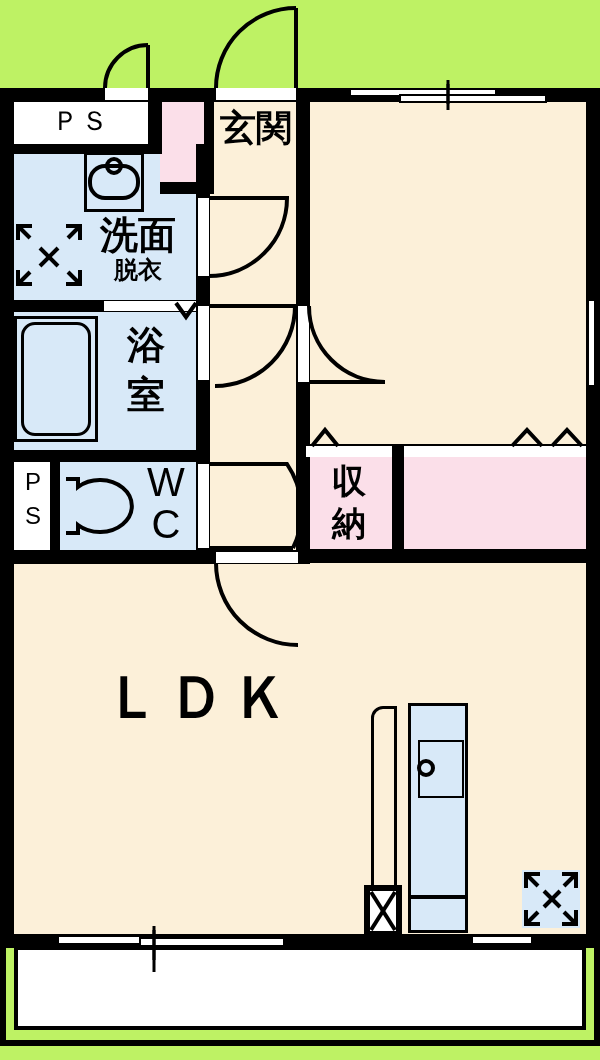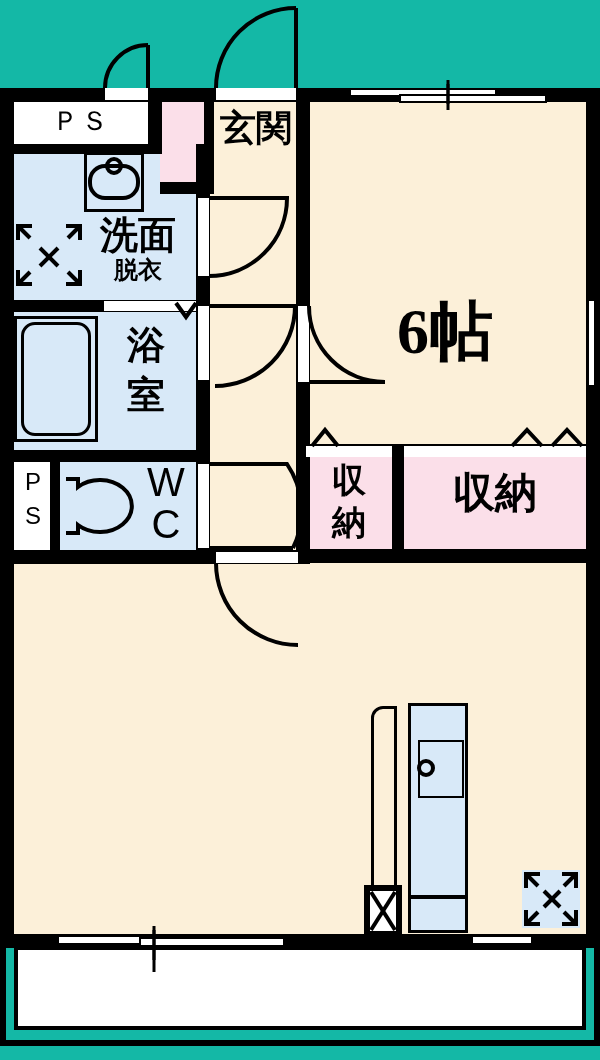--- a/index.html
+++ b/index.html
@@ -7,21 +7,21 @@
     padding: 0;
     background: #ffffff;
   }
   body {
     font-family: "DejaVu Sans", "Liberation Sans", sans-serif;
   }
   #plan {
     position: relative;
     width: 600px;
     height: 1060px;
-    background: #14b8a6;
+    background: #bef264;
     overflow: hidden;
   }
   .abs { position: absolute; }
 
   
   .fill-room   { background: #fcf0d9; }
   .fill-wet    { background: #d8e9f8; }
   .fill-closet { background: #fbdfe9; }
   .fill-white  { background: #ffffff; }
 
@@ -31,21 +31,21 @@
   
   .lbl {
     position: absolute;
     color: #000000;
     font-weight: 700;
     line-height: 1.0;
     text-align: center;
     white-space: pre;
     letter-spacing: 0;
   }
-  .lbl.jp  { font-family: Liberation Serif, serif; text-align: center; }
+  .lbl.jp  { font-family: Liberation Sans, sans-serif; text-align: center; }
   .lbl.lat { font-family: "Liberation Sans", sans-serif; font-weight: 400; }
 
   
   .box {
     position: absolute;
     border: 3px solid #000;
     box-sizing: border-box;
   }
   .box-thin {
     position: absolute;
@@ -282,22 +282,21 @@
 
   <div class="lbl jp" style="left:104px; top:326px; width:84px; font-size:38px;">浴</div>
   <div class="lbl jp" style="left:104px; top:376px; width:84px; font-size:38px;">室</div>
 
   <div class="lbl lat" style="left:14px; top:470px; width:38px; font-size:24px;">P</div>
   <div class="lbl lat" style="left:14px; top:504px; width:38px; font-size:24px;">S</div>
 
   <div class="lbl lat" style="left:140px; top:462px; width:52px; font-size:40px;">W</div>
   <div class="lbl lat" style="left:140px; top:504px; width:52px; font-size:40px;">C</div>
 
-  <div class="lbl jp" style="left:310px; top:300px; width:270px; font-size:64px;">6帖</div>
 
   <div class="lbl jp" style="left:306px; top:464px; width:86px; font-size:34px;">収</div>
   <div class="lbl jp" style="left:306px; top:506px; width:86px; font-size:34px;">納</div>
 
-  <div class="lbl jp" style="left:404px; top:472px; width:182px; font-size:42px;">収納</div>
-
+
+  <div class="lbl lat" style="left:60px; top:668px; width:280px; font-size:58px; font-weight:700; letter-spacing:6px;">ＬＤＫ</div>
 
 
 </div>
 
 </body></html>

